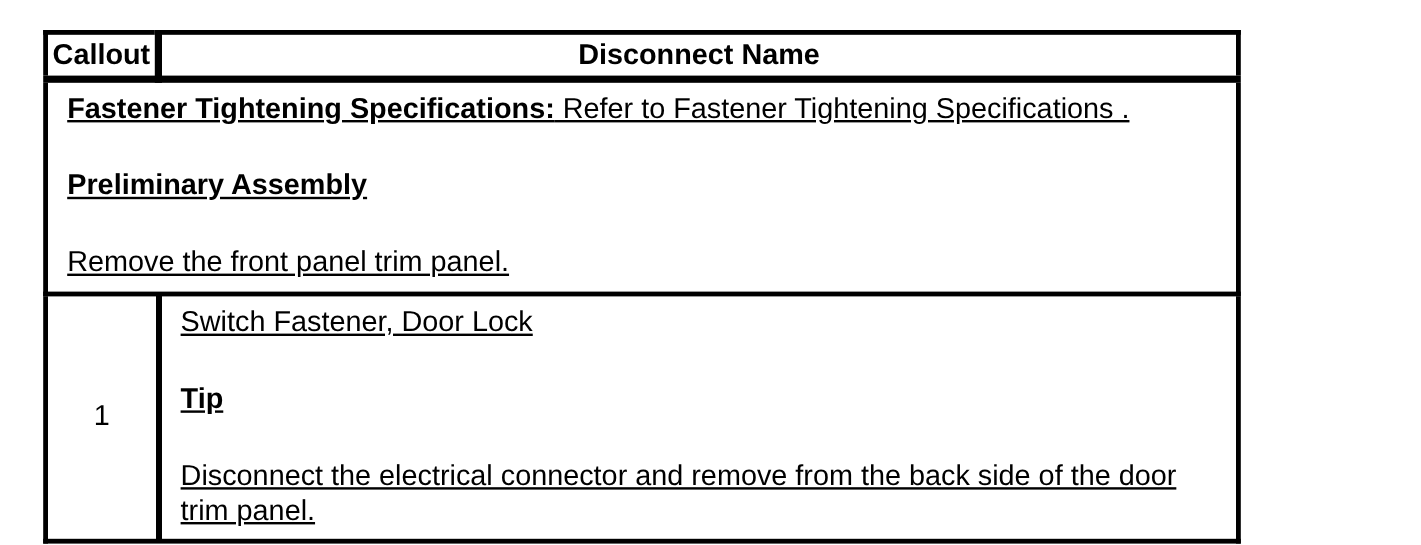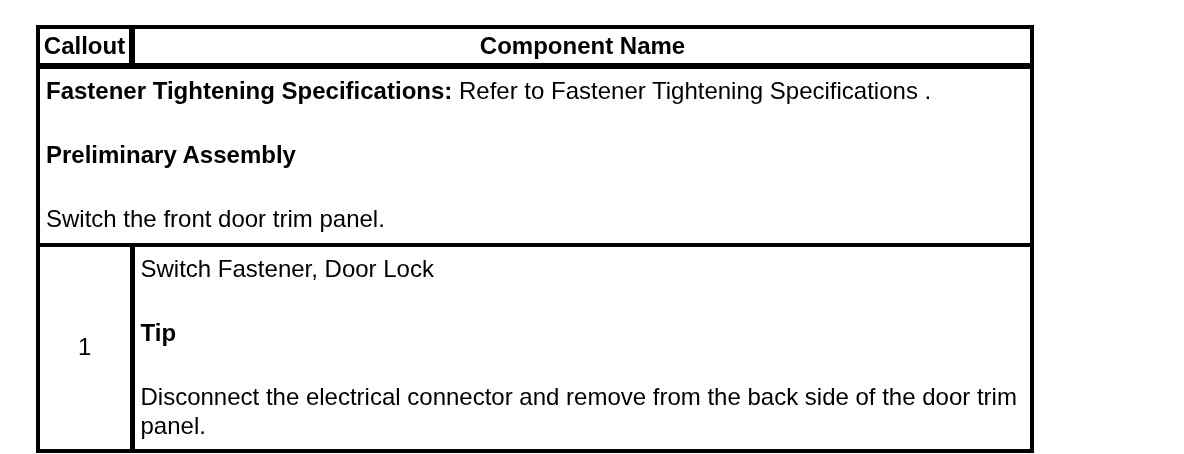--- a/index.html
+++ b/index.html
@@ -48,46 +48,47 @@
   }
   td.spec-cell      { height: 158px; }
   td.component-cell { height: 160px; }
   td.callout-cell {
     text-align: center;
     vertical-align: middle;
     font-size: 24px;
     border-right-width: 5px !important;
   }
   .para {
-    margin: 0 0 35px 2px;
+    margin: 0 0 35px 12px;
     line-height: 29px;
     white-space: normal;
+    text-decoration: underline;
   }
   .para:last-child { margin-bottom: 0; }
   .bold { font-weight: bold; }
 </style>
 </head>
 <body>
 
 <div class="page">
   <table class="component-table">
     <colgroup>
       <col class="col-callout">
       <col class="col-component">
     </colgroup>
     <tbody>
       <tr>
         <th class="th-callout">Callout</th>
-        <th class="th-component">Component Name</th>
+        <th class="th-component">Disconnect Name</th>
       </tr>
       <tr>
         <td colspan="2" class="spec-cell">
           <p class="para"><span class="bold">Fastener Tightening Specifications:</span><span> Refer to Fastener Tightening Specifications .</span></p>
           <p class="para bold">Preliminary Assembly</p>
-          <p class="para">Switch the front door trim panel.</p>
+          <p class="para">Remove the front panel trim panel.</p>
         </td>
       </tr>
       <tr>
         <td class="callout-cell">1</td>
         <td class="component-cell">
           <p class="para">Switch Fastener, Door Lock</p>
           <p class="para bold">Tip</p>
           <p class="para">Disconnect the electrical connector and remove from the back side of the door trim panel.</p>
         </td>
       </tr>

